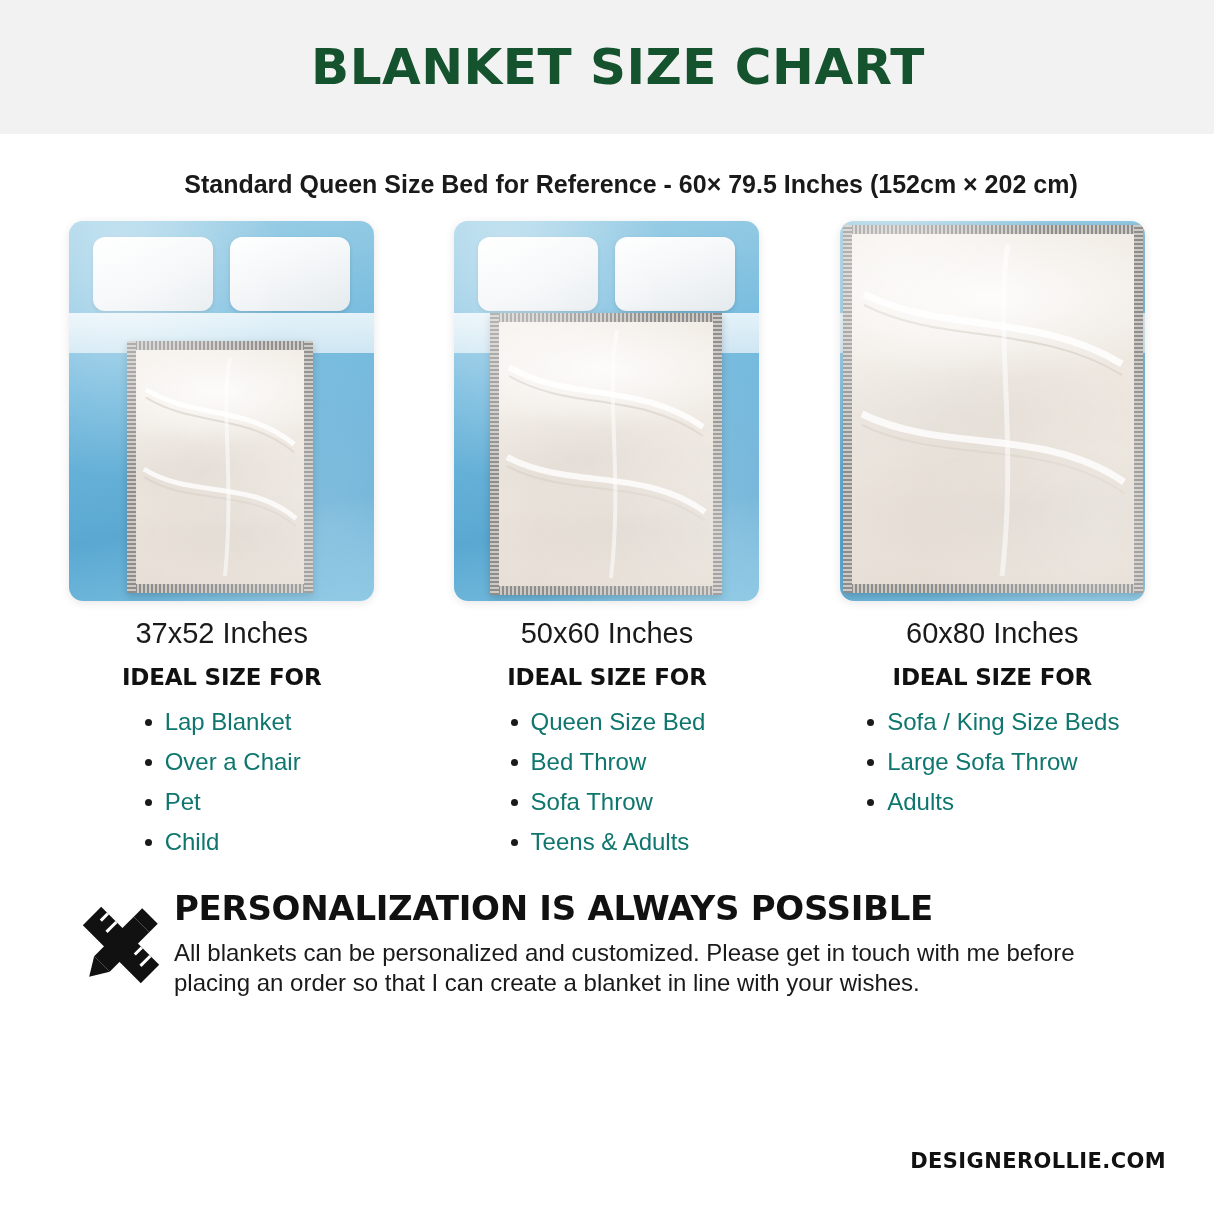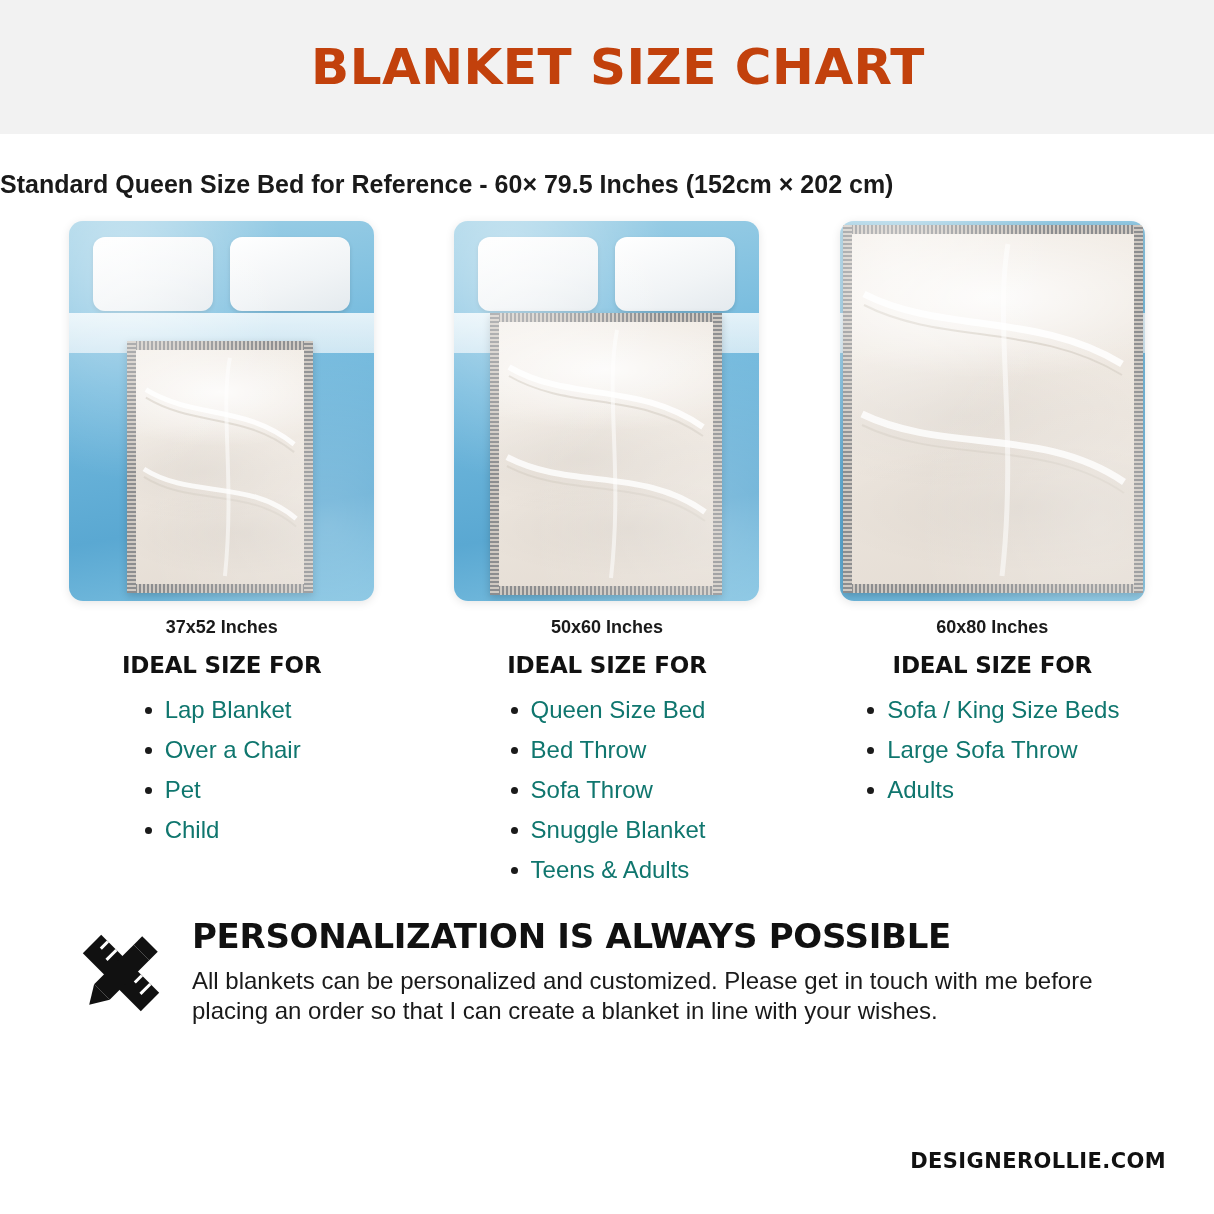--- a/index.html
+++ b/index.html
@@ -27,28 +27,30 @@
     background: #f2f2f2;
     display: flex;
     align-items: center;
     justify-content: center;
   }
   .header-title {
     font-family: "DejaVu Sans", sans-serif;
     font-weight: bold;
     font-size: 50px;
     letter-spacing: 0.5px;
-    color: #c2410c;
+    color: #14532d;
     text-transform: uppercase;
     margin-left: 22px;
   }
 
   
   .subhead {
+    text-align: center;
     margin-top: 36px;
+    padding-left: 48px;
   }
   .subhead-main {
     font-family: "Liberation Sans", sans-serif;
     font-weight: bold;
     font-size: 25px;
     color: #1a1a1a;
   }
   .subhead-note {
     font-family: "Liberation Serif", serif;
     font-style: italic;
@@ -153,25 +155,24 @@
   }
   .blanket .folds svg { width: 100%; height: 100%; display: block; }
 
   
   .b-small { width: 186px; height: 252px; left: 58px; top: 120px; }
   .b-med   { width: 232px; height: 282px; left: 36px; top: 92px; }
   .b-large { width: 300px; height: 368px; left: 3px; top: 4px; }
 
   
   .size-label {
-    font-size: 18px;
+    font-size: 29px;
     color: #1a1a1a;
     margin-top: 6px;
     text-align: left;
-    font-weight: bold;
   }
   .ideal-label {
     font-family: "DejaVu Sans", sans-serif;
     font-weight: bold;
     font-size: 23px;
     color: #111111;
     margin-top: 14px;
     letter-spacing: -0.2px;
   }
   ul.features {
@@ -198,21 +199,20 @@
     border-radius: 50%;
     background: #1a1a1a;
   }
 
   
   .perso {
     display: flex;
     align-items: flex-start;
     margin-top: 26px;
     padding: 0 68px;
-    gap: 18px;
   }
   .perso-icon {
     flex: 0 0 auto;
     width: 106px;
     height: 106px;
     margin-top: 4px;
   }
   .perso-body { flex: 1 1 auto; }
   .perso-title {
     font-family: "DejaVu Sans", sans-serif;
@@ -310,21 +310,20 @@
             <div class="fringe-r"></div>
           </div>
         </div>
       </div>
       <div class="size-label">50x60 Inches</div>
       <div class="ideal-label">IDEAL SIZE FOR</div>
       <ul class="features">
         <li>Queen Size Bed</li>
         <li>Bed Throw</li>
         <li>Sofa Throw</li>
-        <li>Snuggle Blanket</li>
         <li>Teens &amp; Adults</li>
       </ul>
     </div>
 
     <div class="col">
       <div class="illus">
         <div class="bed">
           <div class="pillow left"></div>
           <div class="pillow right"></div>
           <div class="sheet"></div>

